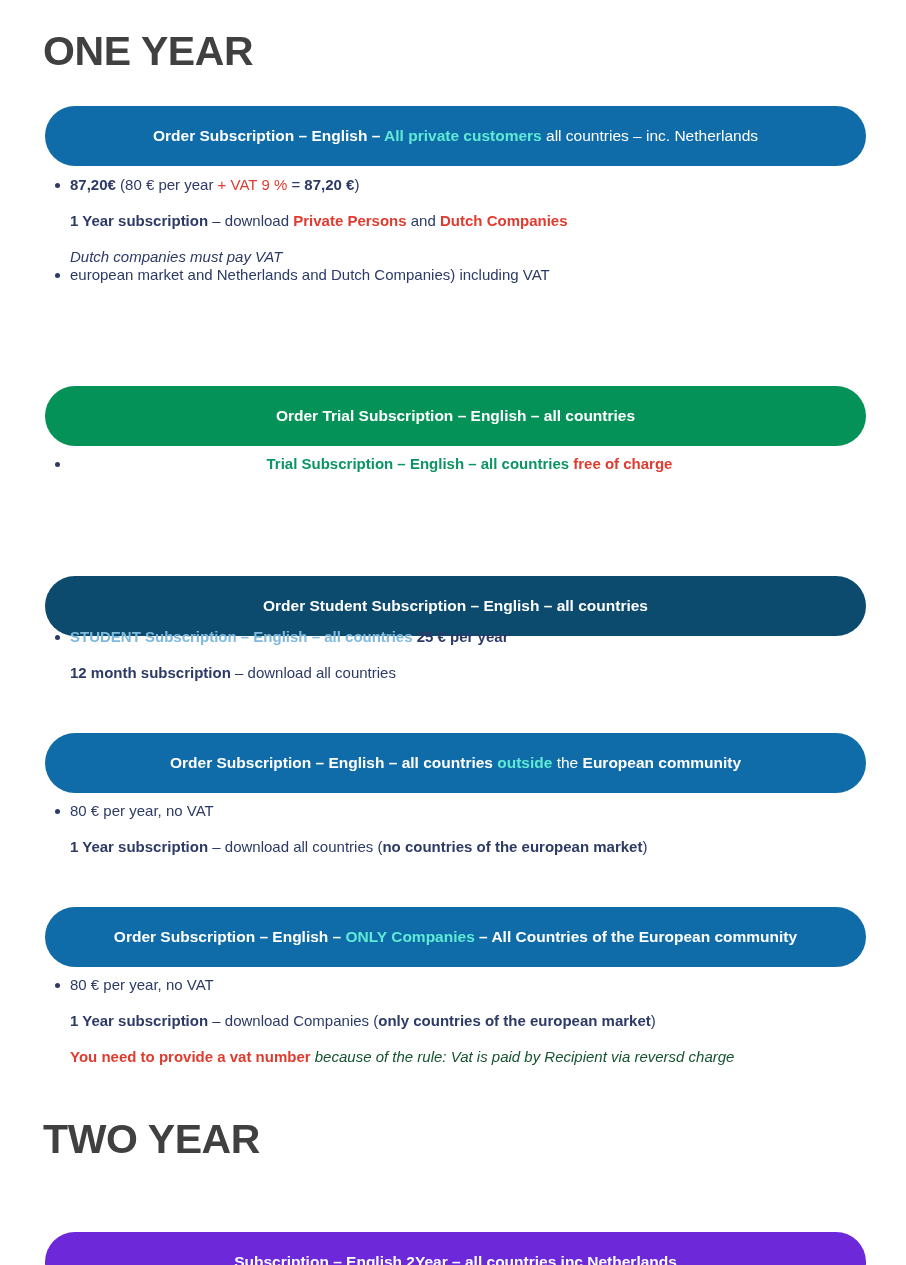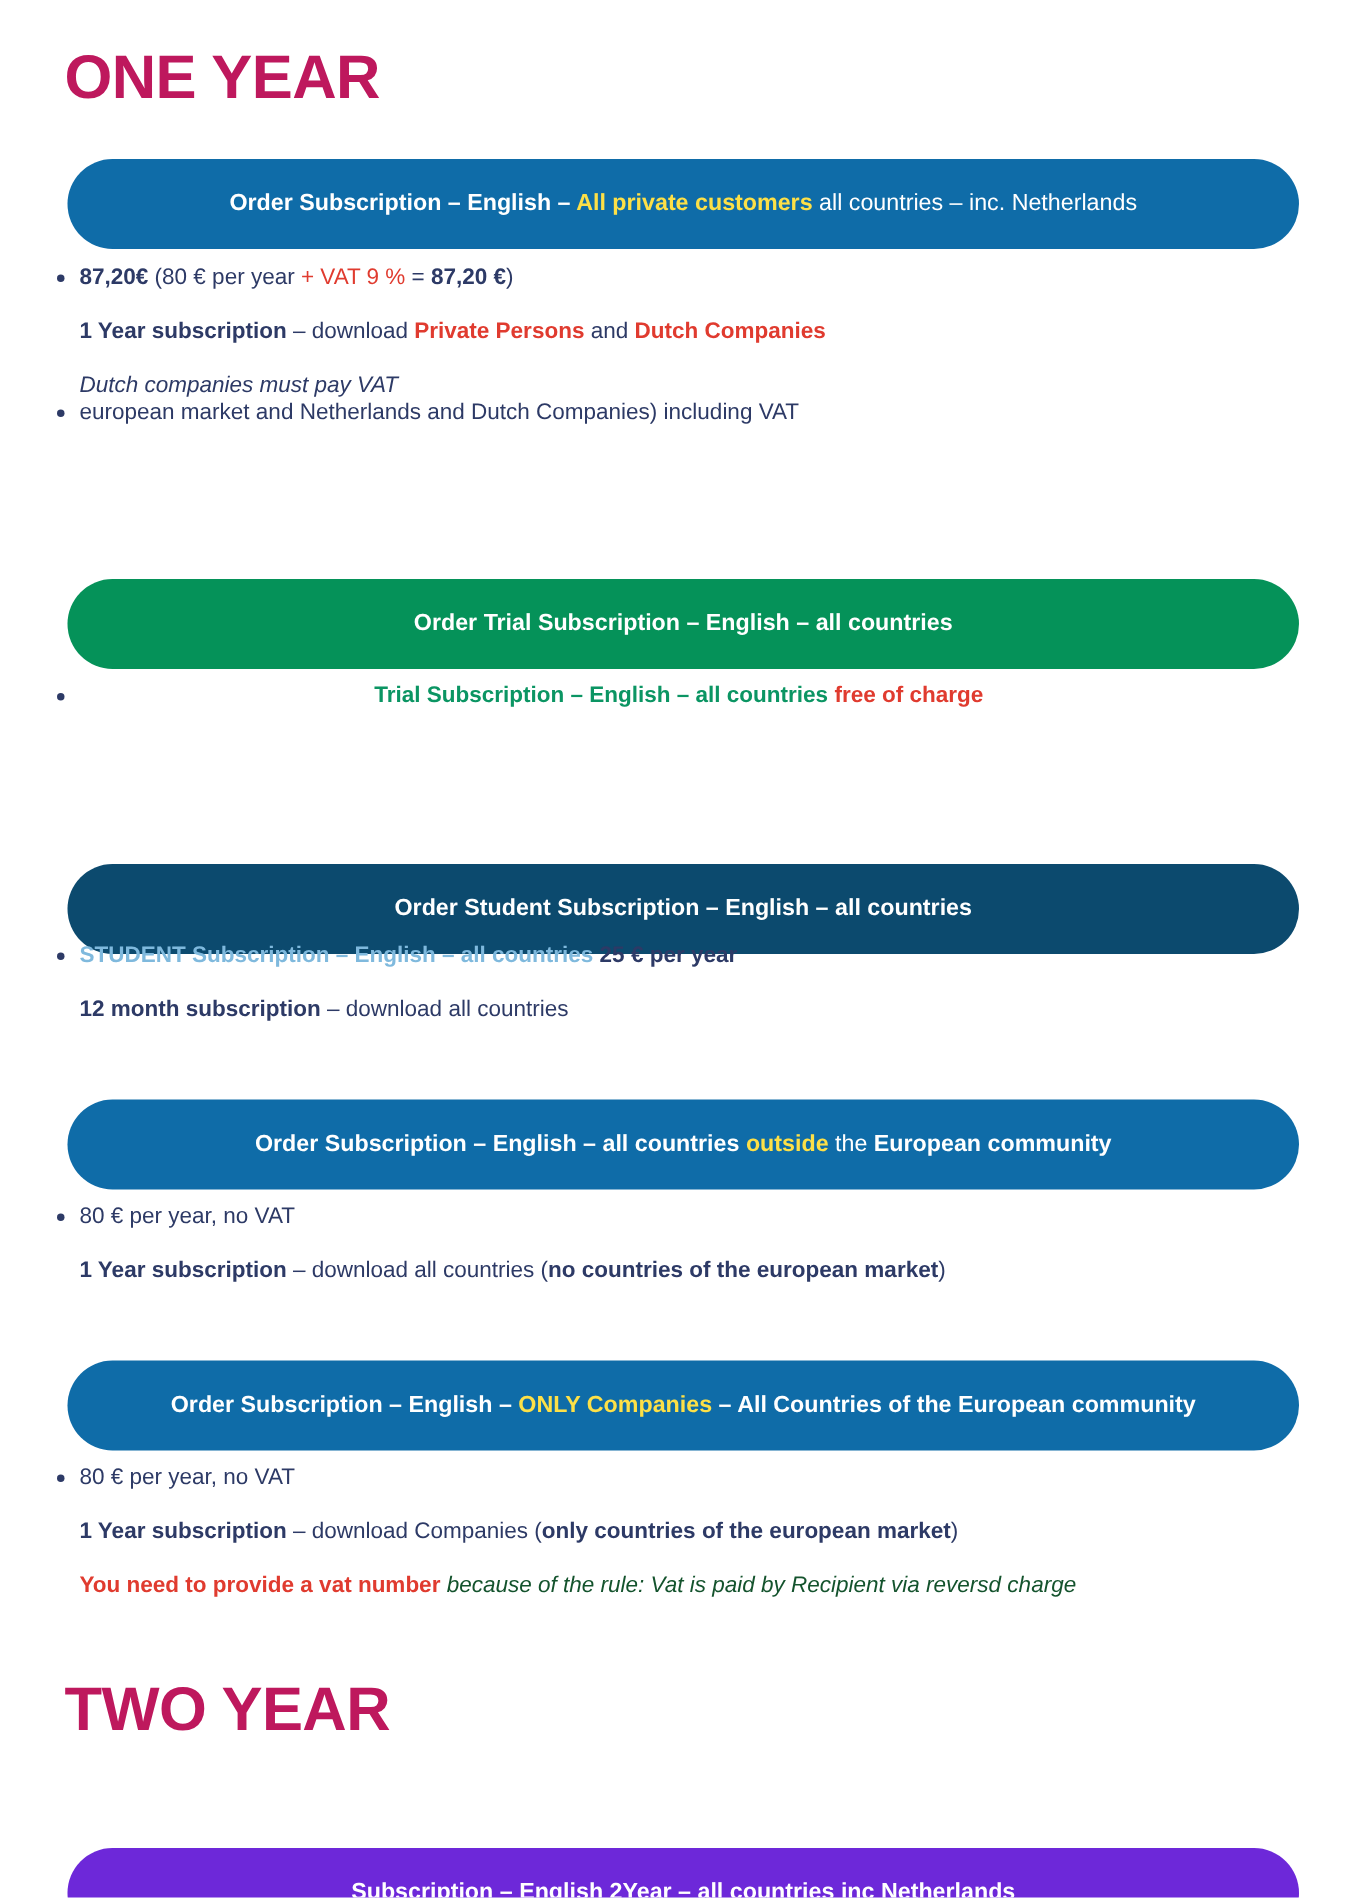--- a/index.html
+++ b/index.html
@@ -20,21 +20,21 @@
   .page {
     width: 906px;
     padding: 0 40px;
     position: relative;
   }
 
   h1.section-heading {
     font-family: "Liberation Sans", sans-serif;
     font-size: 41px;
     font-weight: bold;
-    color: #be185d;
+    color: #404040;
     letter-spacing: -0.4px;
     margin: 0;
     padding: 0;
     line-height: 1;
   }
 
   #heading-one-year { position: absolute; left: 43px; top: 31px; }
   #heading-two-year { position: absolute; left: 43px; top: 1119px; }
 
   .pill {
@@ -47,26 +47,26 @@
     align-items: center;
     justify-content: center;
     text-align: center;
     color: #ffffff;
     font-size: 15.5px;
     font-weight: bold;
     padding: 0 24px;
     cursor: pointer;
     line-height: 1.2;
   }
-  .pill .hl-gold { color: #fde047; }
+  .pill .hl-gold { color: #5eead4; }
   .pill .reg { font-weight: normal; }
 
   .bullets {
     position: absolute;
-    left: 31px;
+    left: 48px;
     width: 821px;
     margin: 0;
     padding: 0;
     list-style: none;
     font-size: 15px;
     line-height: 1;
   }
   .bullets li {
     position: relative;
     padding-left: 22px;

